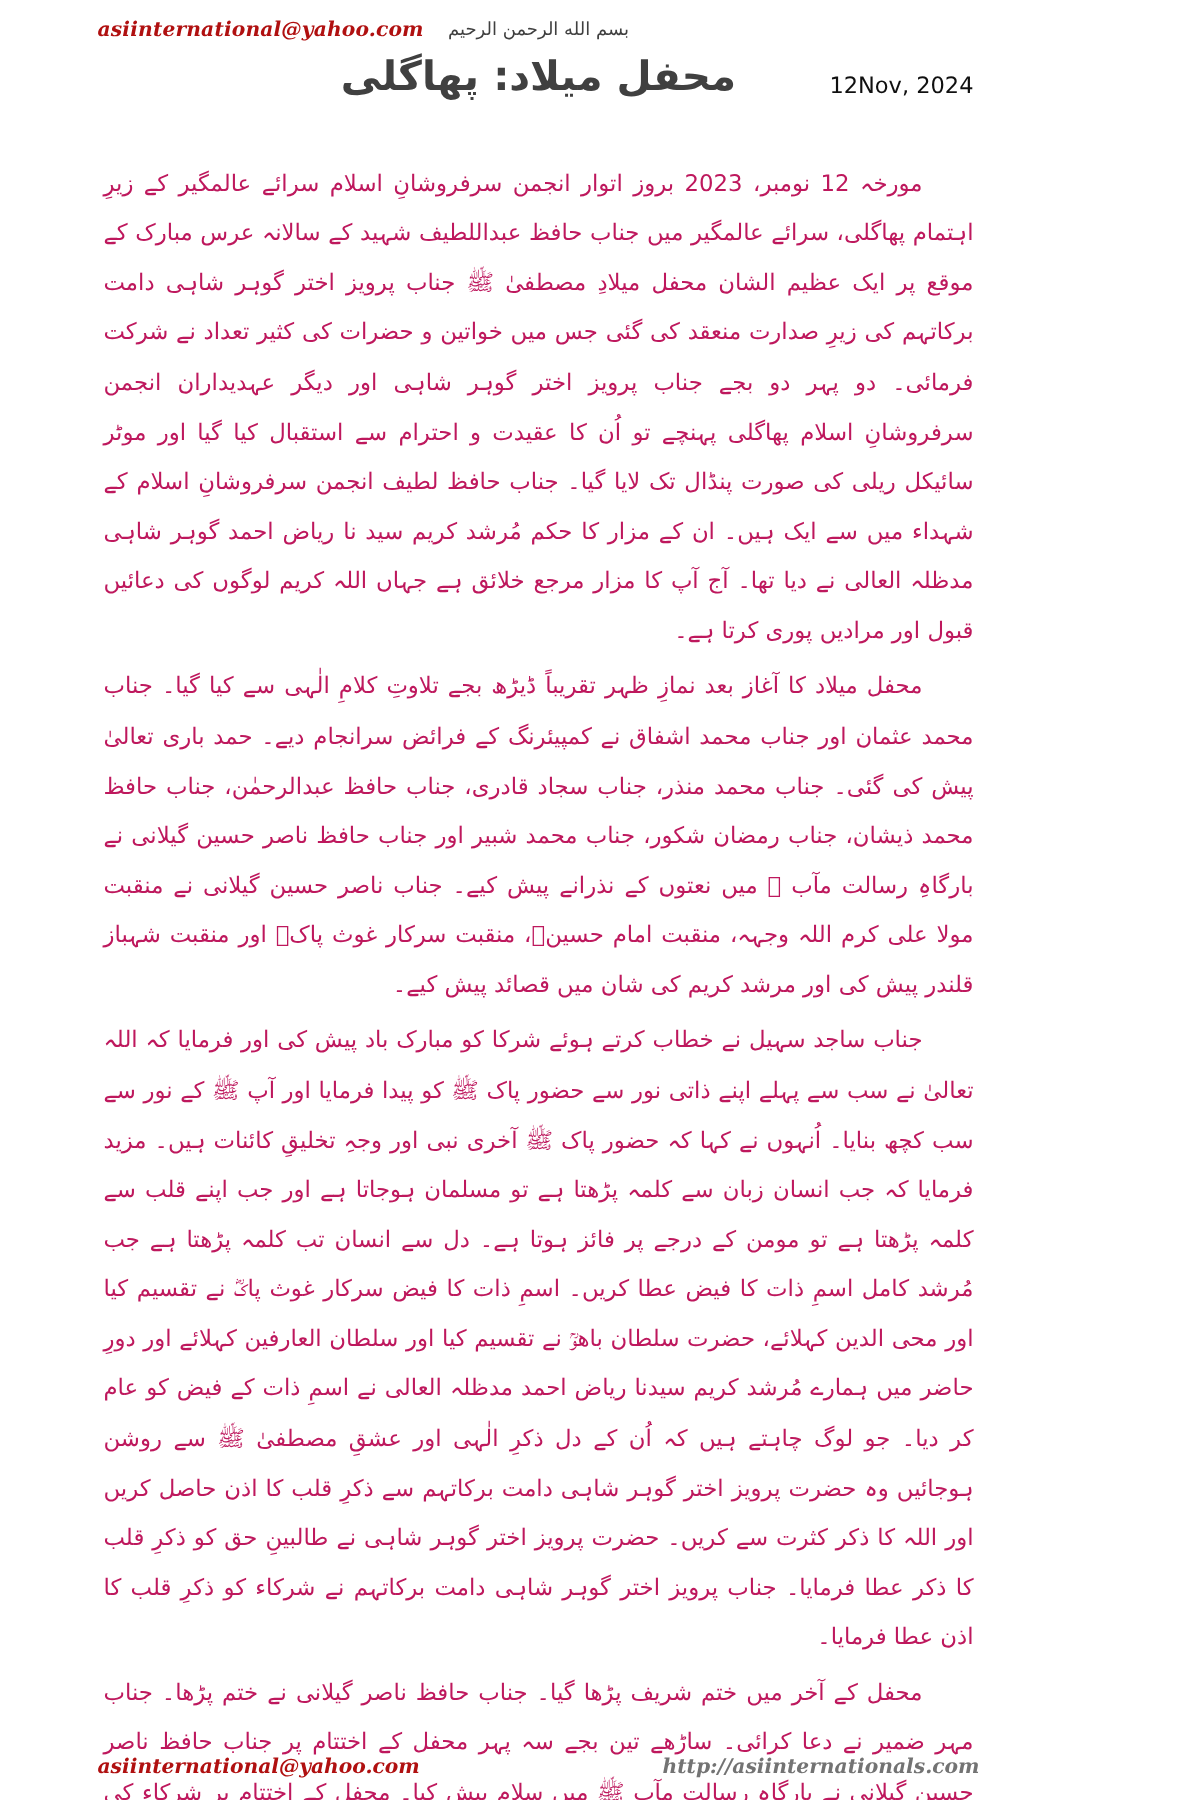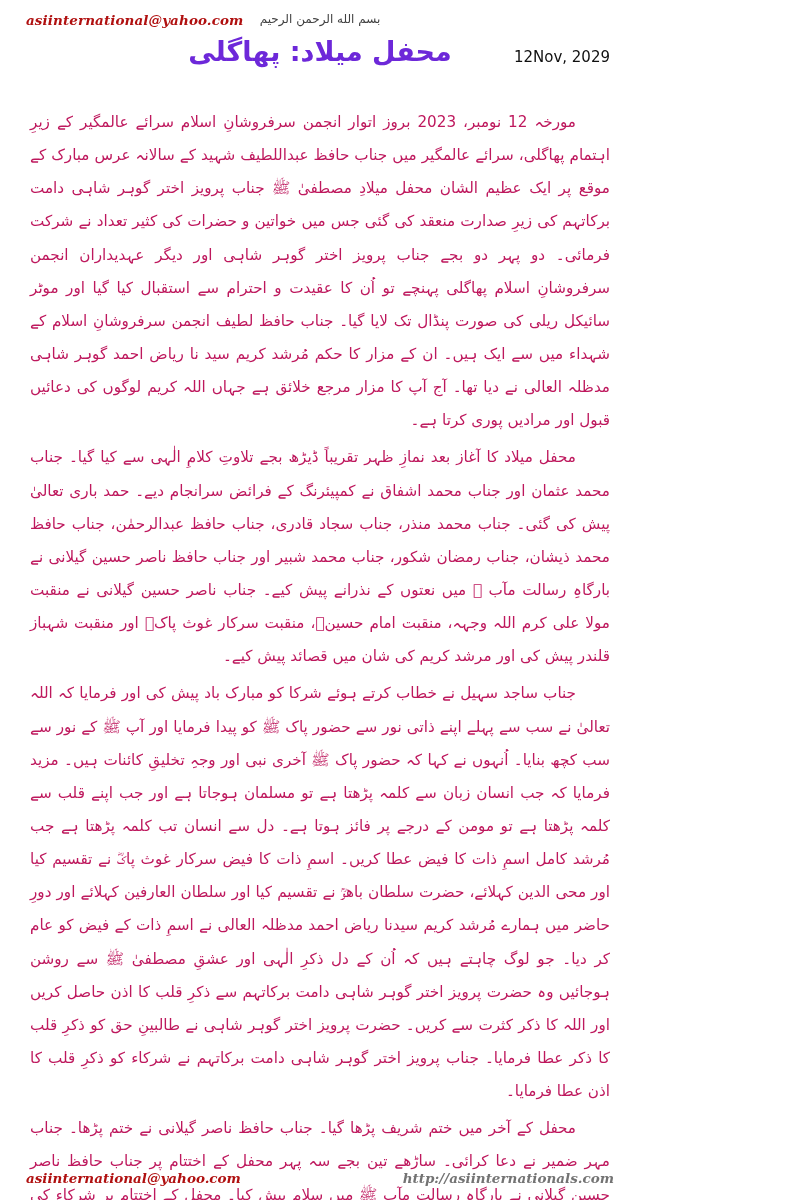--- a/index.html
+++ b/index.html
@@ -14,20 +14,21 @@
     color: #1a1a1a;
     position: relative;
     overflow: hidden;
   }
   .page {
     position: relative;
     width: 640px;
     height: 1200px;
     box-sizing: border-box;
     padding: 10px 26px 0 26px;
+    margin-left: 39px;
   }
   
   .header-row {
     position: relative;
     height: 96px;
   }
   .email-top {
     position: absolute;
     left: 0;
     top: 2px;
@@ -51,21 +52,21 @@
   }
   .doc-title {
     position: absolute;
     left: 0;
     right: 0;
     top: 26px;
     text-align: center;
     font-family: "DejaVu Sans", sans-serif;
     font-size: 27px;
     font-weight: bold;
-    color: #6d28d9;
+    color: #404040;
     direction: rtl;
     letter-spacing: 1px;
   }
   .doc-date {
     position: absolute;
     right: 4px;
     top: 38px;
     font-family: "DejaVu Sans", sans-serif;
     font-size: 15px;
     color: #101010;
@@ -122,21 +123,21 @@
 </style>
 </head>
 <body>
 
 <div class="page">
 
   <div class="header-row">
     <div class="email-top">asiinternational@yahoo.com</div>
     <div class="bismillah">بسم الله الرحمن الرحيم</div>
     <div class="doc-title">محفل میلاد:  پھاگلی</div>
-    <div class="doc-date">12Nov, 2029</div>
+    <div class="doc-date">12Nov, 2024</div>
   </div>
 
   <div class="body-text">
     <p class="para">مورخہ 12 نومبر، 2023 بروز اتوار انجمن سرفروشانِ اسلام سرائے عالمگیر کے زیرِ اہتمام پھاگلی، سرائے عالمگیر میں جناب حافظ عبداللطیف شہید کے سالانہ عرس مبارک کے موقع پر ایک عظیم الشان محفل میلادِ مصطفیٰ ﷺ جناب پرویز اختر گوہر شاہی دامت برکاتہم کی زیرِ صدارت منعقد کی گئی جس میں خواتین و حضرات کی کثیر تعداد نے شرکت فرمائی۔ دو پہر دو بجے جناب پرویز اختر گوہر شاہی اور دیگر عہدیداران انجمن سرفروشانِ اسلام پھاگلی پہنچے تو اُن کا عقیدت و احترام سے استقبال کیا گیا اور موٹر سائیکل ریلی کی صورت پنڈال تک لایا گیا۔ جناب حافظ لطیف انجمن سرفروشانِ اسلام کے شہداء میں سے ایک ہیں۔ ان کے مزار کا حکم مُرشد کریم سید نا ریاض احمد گوہر شاہی مدظلہ العالی نے دیا تھا۔ آج آپ کا مزار مرجع خلائق ہے جہاں اللہ کریم لوگوں کی دعائیں قبول اور مرادیں پوری کرتا ہے۔</p>
     <p class="para">محفل میلاد کا آغاز بعد نمازِ ظہر تقریباً ڈیڑھ بجے تلاوتِ کلامِ الٰہی سے کیا گیا۔ جناب محمد عثمان اور جناب محمد اشفاق نے کمپیئرنگ کے فرائض سرانجام دیے۔ حمد باری تعالیٰ پیش کی گئی۔ جناب محمد منذر، جناب سجاد قادری، جناب حافظ عبدالرحمٰن، جناب حافظ محمد ذیشان، جناب رمضان شکور، جناب محمد شبیر اور جناب حافظ ناصر حسین گیلانی نے بارگاہِ رسالت مآب ﷺ میں نعتوں کے نذرانے پیش کیے۔ جناب ناصر حسین گیلانی نے منقبت مولا علی کرم اللہ وجہہ، منقبت امام حسینؓ، منقبت سرکار غوث پاکؓ اور منقبت شہباز قلندر پیش کی اور مرشد کریم کی شان میں قصائد پیش کیے۔</p>
     <p class="para">جناب ساجد سہیل نے خطاب کرتے ہوئے شرکا کو مبارک باد پیش کی اور فرمایا کہ اللہ تعالیٰ نے سب سے پہلے اپنے ذاتی نور سے حضور پاک ﷺ کو پیدا فرمایا اور آپ ﷺ کے نور سے سب کچھ بنایا۔ اُنہوں نے کہا کہ حضور پاک ﷺ آخری نبی اور وجہِ تخلیقِ کائنات ہیں۔ مزید فرمایا کہ جب انسان زبان سے کلمہ پڑھتا ہے تو مسلمان ہوجاتا ہے اور جب اپنے قلب سے کلمہ پڑھتا ہے تو مومن کے درجے پر فائز ہوتا ہے۔ دل سے انسان تب کلمہ پڑھتا ہے جب مُرشد کامل اسمِ ذات کا فیض عطا کریں۔ اسمِ ذات کا فیض سرکار غوث پاکؓ نے تقسیم کیا اور محی الدین کہلائے، حضرت سلطان باھوؒ نے تقسیم کیا اور سلطان العارفین کہلائے اور دورِ حاضر میں ہمارے مُرشد کریم سیدنا ریاض احمد مدظلہ العالی نے اسمِ ذات کے فیض کو عام کر دیا۔ جو لوگ چاہتے ہیں کہ اُن کے دل ذکرِ الٰہی اور عشقِ مصطفیٰ ﷺ سے روشن ہوجائیں وہ حضرت پرویز اختر گوہر شاہی دامت برکاتہم سے ذکرِ قلب کا اذن حاصل کریں اور اللہ کا ذکر کثرت سے کریں۔ حضرت پرویز اختر گوہر شاہی نے طالبینِ حق کو ذکرِ قلب کا ذکر عطا فرمایا۔ جناب پرویز اختر گوہر شاہی دامت برکاتہم نے شرکاء کو ذکرِ قلب کا اذن عطا فرمایا۔</p>
     <p class="para">محفل کے آخر میں ختم شریف پڑھا گیا۔ جناب حافظ ناصر گیلانی نے ختم پڑھا۔ جناب مہر ضمیر نے دعا کرائی۔ ساڑھے تین بجے سہ پہر محفل کے اختتام پر جناب حافظ ناصر حسین گیلانی نے بارگاہِ رسالت مآب ﷺ میں سلام پیش کیا۔ محفل کے اختتام پر شرکاء کی خدمت میں لنگر پیش کیا گیا۔ محفل خواتین کا آغاز دو پہر اڑھائی بجے اور اختتام ساڑھے تین بجے ہوا۔</p>
   </div>
 
 

